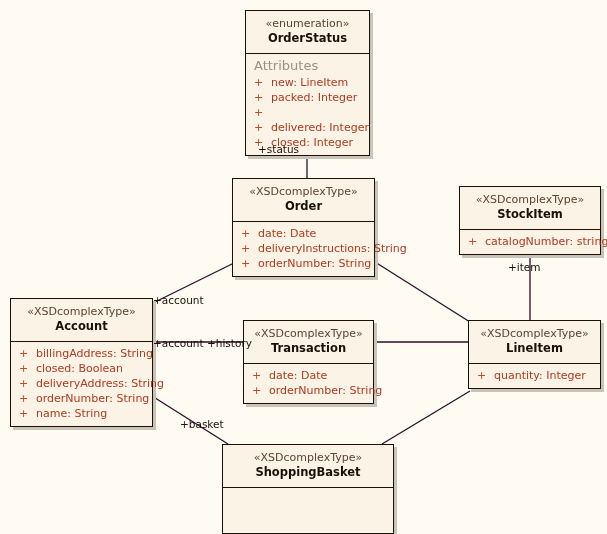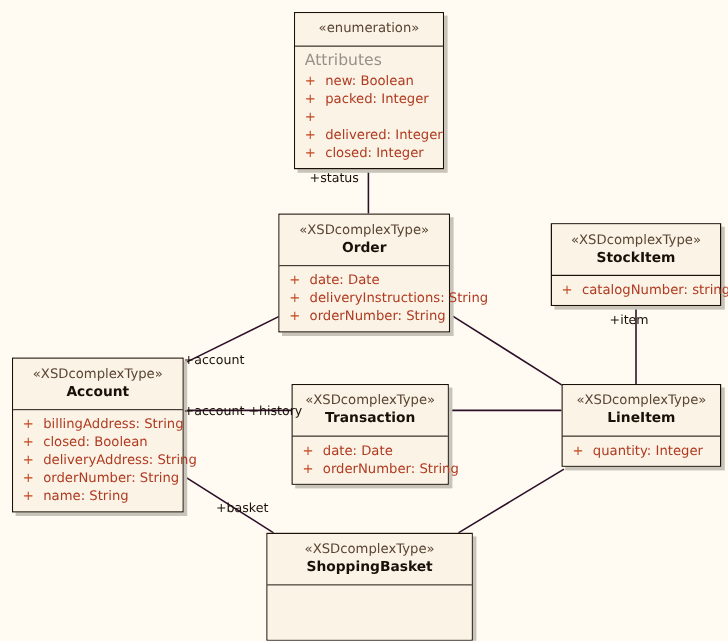--- a/index.html
+++ b/index.html
@@ -97,27 +97,28 @@
 
       <line x1="152" y1="396" x2="228" y2="444"></line>
 
       <line x1="470" y1="391" x2="382" y2="444"></line>
     </g>
   </svg>
 
   <div class="uml-class" style="left:245px;top:10px;width:125px;">
     <div class="uml-header">
       <div class="stereotype">«enumeration»</div>
+      <div class="cls-name">OrderStatus</div>
     </div>
     <div class="divider"></div>
     <div class="uml-body">
       <div class="compartment-title">Attributes</div>
       <div class="attr-row">
           <span class="attr-vis">+</span>
-          <span class="attr-txt">new:  Boolean</span>
+          <span class="attr-txt">new:  LineItem</span>
         </div>
       <div class="attr-row">
           <span class="attr-vis">+</span>
           <span class="attr-txt">packed:  Integer</span>
         </div>
       <div class="attr-row">
           <span class="attr-vis">+</span>
         </div>
       <div class="attr-row">
           <span class="attr-vis">+</span>

